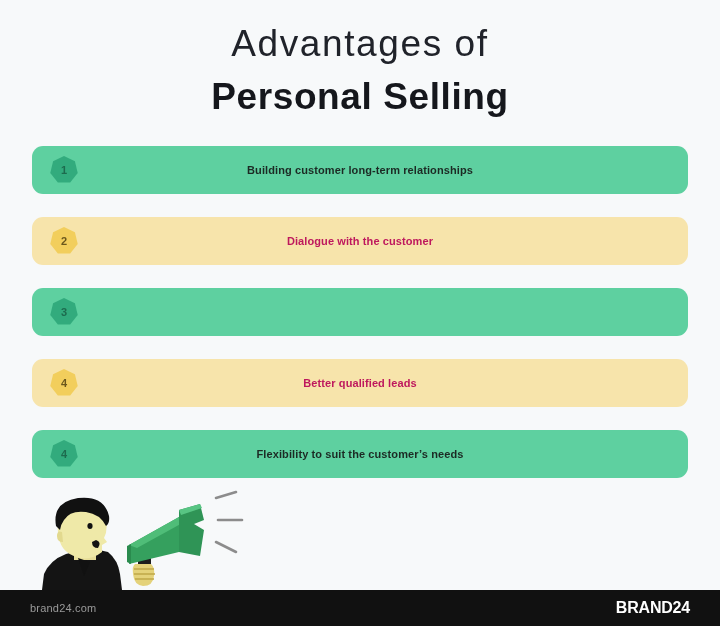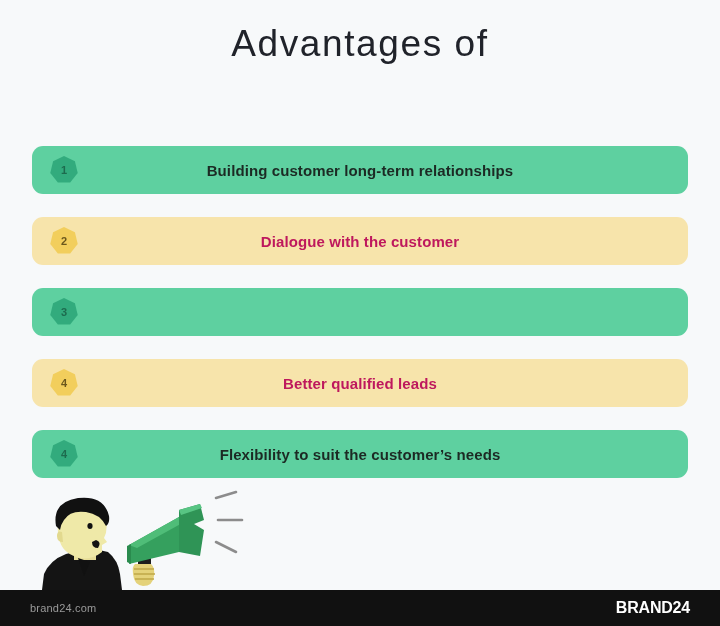--- a/index.html
+++ b/index.html
@@ -82,21 +82,21 @@
     -webkit-clip-path: polygon(50% 0%, 89% 19%, 99% 61%, 72% 95%, 28% 95%, 1% 61%, 11% 19%);
     clip-path: polygon(50% 0%, 89% 19%, 99% 61%, 72% 95%, 28% 95%, 1% 61%, 11% 19%);
     font-size: 11px;
     font-weight: 700;
     line-height: 1;
   }
   .row.green  .badge { background: #32ab7d; color: #1d6b4e; }
   .row.yellow .badge { background: #f2ce5c; color: #6b571c; }
 
   .row-label {
-    font-size: 15px;
+    font-size: 11px;
     font-weight: 600;
     letter-spacing: 0.1px;
     text-align: center;
     padding: 0 60px;
   }
   .row.green  .row-label { color: #1c2a24; }
   .row.yellow .row-label { color: #be185d; }
 
   
   .illustration {
@@ -134,20 +134,21 @@
     text-align: right;
   }
 </style>
 </head>
 <body>
 
 <div class="canvas">
 
   <div class="title-block">
     <span class="title-line-1">Advantages of</span>
+    <span class="title-line-2">Personal Selling</span>
   </div>
 
   <div class="rows">
 
     <div class="row green">
       <span class="badge">1</span>
       <span class="row-label">Building customer long-term relationships</span>
     </div>
 
     <div class="row yellow">

